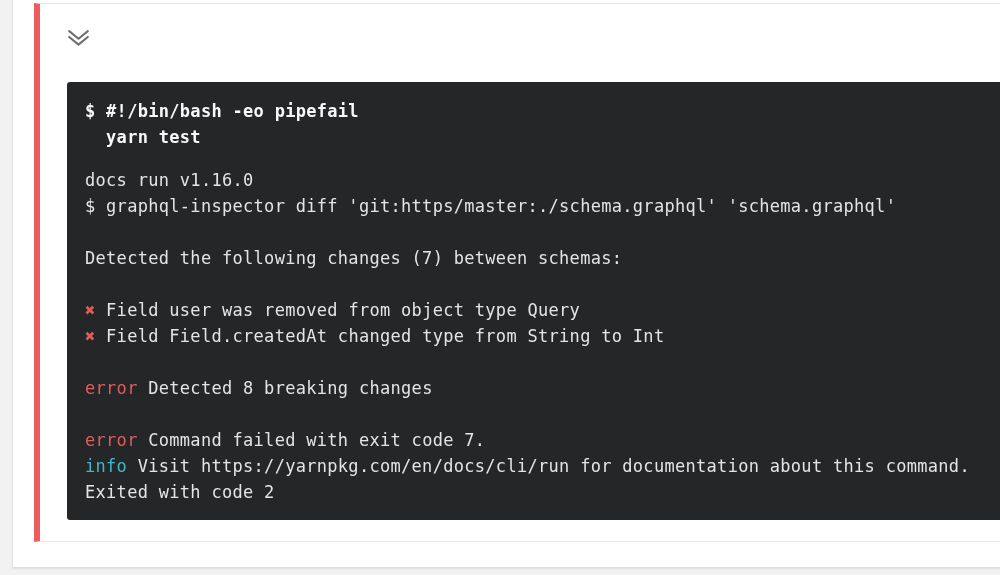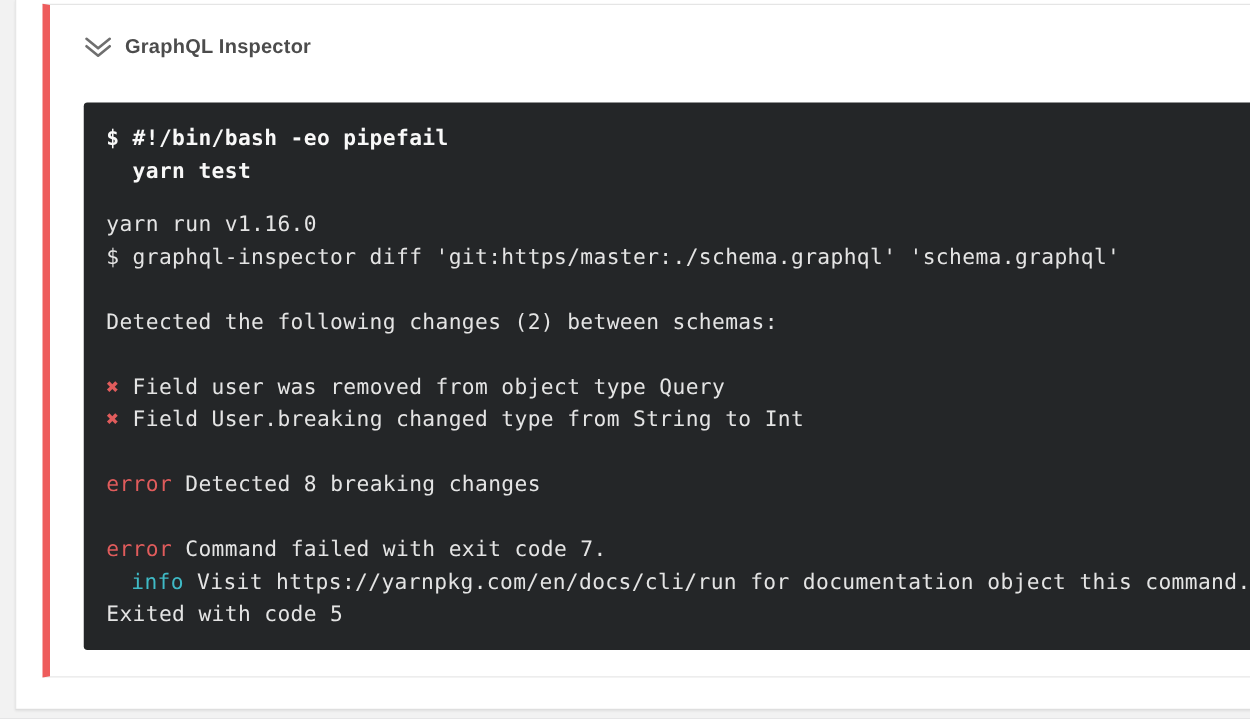--- a/index.html
+++ b/index.html
@@ -80,38 +80,37 @@
 <body>
 
 <div class="page">
   <div class="card">
     <div class="step" style="border-left-color: rgb(238, 92, 92);">
       <div class="step-header">
         <svg class="chevrons" viewBox="0 0 24 20">
           <polyline points="2.2,2.2 12,10.2 21.8,2.2" fill="none" stroke="#6f6f6f" stroke-width="2.2" stroke-linecap="round" stroke-linejoin="round"></polyline>
           <polyline points="2.2,8.4 12,16.4 21.8,8.4" fill="none" stroke="#6f6f6f" stroke-width="2.2" stroke-linecap="round" stroke-linejoin="round"></polyline>
         </svg>
-        <span class="step-title">GraphQL Inspector</span>
       </div>
       <div class="terminal" style="background: rgb(36, 38, 40); color: rgb(228, 228, 228);">
         <div class="cmd" style="color: rgb(248, 248, 248);">
             <div class="term-line">$ #!/bin/bash -eo pipefail</div>
             <div class="term-line">  yarn test</div>
           </div>
         <div class="out">
-            <div class="term-line"><span>yarn run v1.16.0</span></div>
+            <div class="term-line"><span>docs run v1.16.0</span></div>
             <div class="term-line"><span>$ graphql-inspector diff 'git:https/master:./schema.graphql' 'schema.graphql'</span></div>
             <div class="term-line">&nbsp;</div>
-            <div class="term-line"><span>Detected the following changes (2) between schemas:</span></div>
+            <div class="term-line"><span>Detected the following changes (7) between schemas:</span></div>
             <div class="term-line">&nbsp;</div>
             <div class="term-line"><span style="color: rgb(224, 92, 92);">✖</span><span> Field user was removed from object type Query</span></div>
-            <div class="term-line"><span style="color: rgb(224, 92, 92);">✖</span><span> Field User.breaking changed type from String to Int</span></div>
+            <div class="term-line"><span style="color: rgb(224, 92, 92);">✖</span><span> Field Field.createdAt changed type from String to Int</span></div>
             <div class="term-line">&nbsp;</div>
             <div class="term-line"><span style="color: rgb(224, 92, 92);">error</span><span> Detected 8 breaking changes</span></div>
             <div class="term-line">&nbsp;</div>
             <div class="term-line"><span style="color: rgb(224, 92, 92);">error</span><span> Command failed with exit code 7.</span></div>
-            <div class="term-line"><span style="color: rgb(63, 186, 198); margin-left: 20px;">info</span><span> Visit https://yarnpkg.com/en/docs/cli/run for documentation object this command.</span></div>
-            <div class="term-line"><span>Exited with code 5</span></div>
+            <div class="term-line"><span style="color: rgb(63, 186, 198);">info</span><span> Visit https://yarnpkg.com/en/docs/cli/run for documentation about this command.</span></div>
+            <div class="term-line"><span>Exited with code 2</span></div>
           </div>
       </div>
     </div>
   </div>
 </div>
 
 </body></html>

